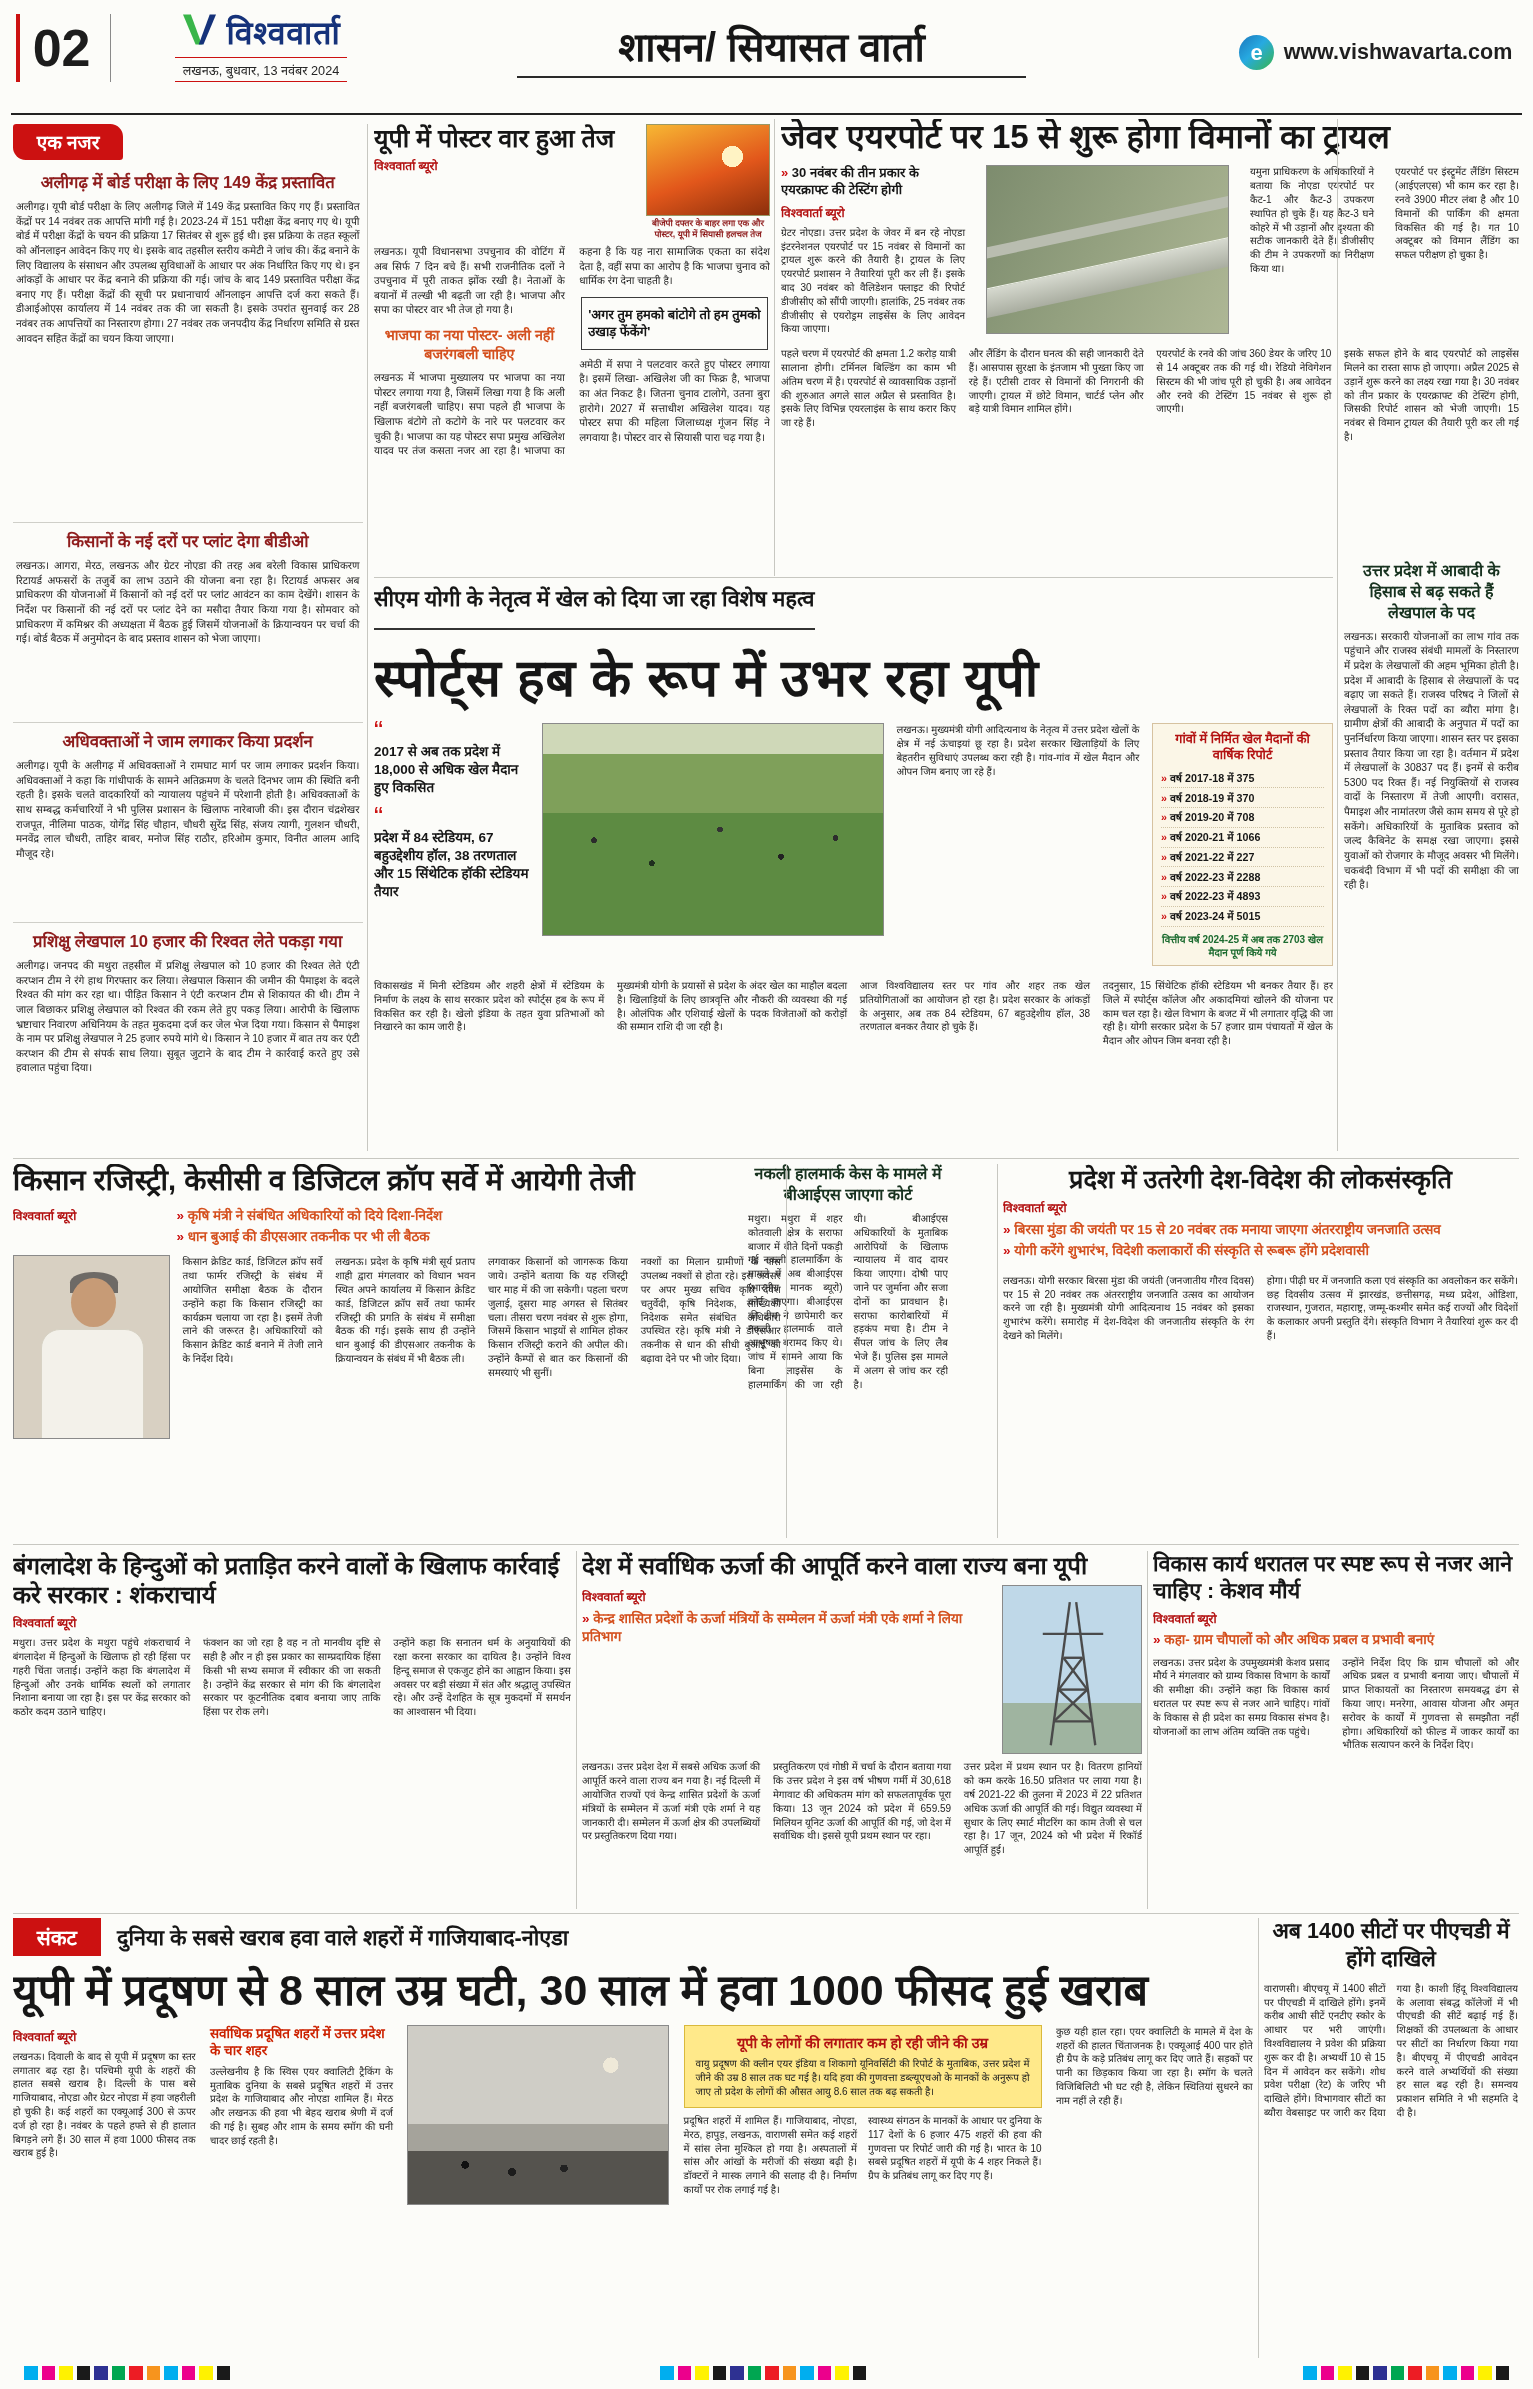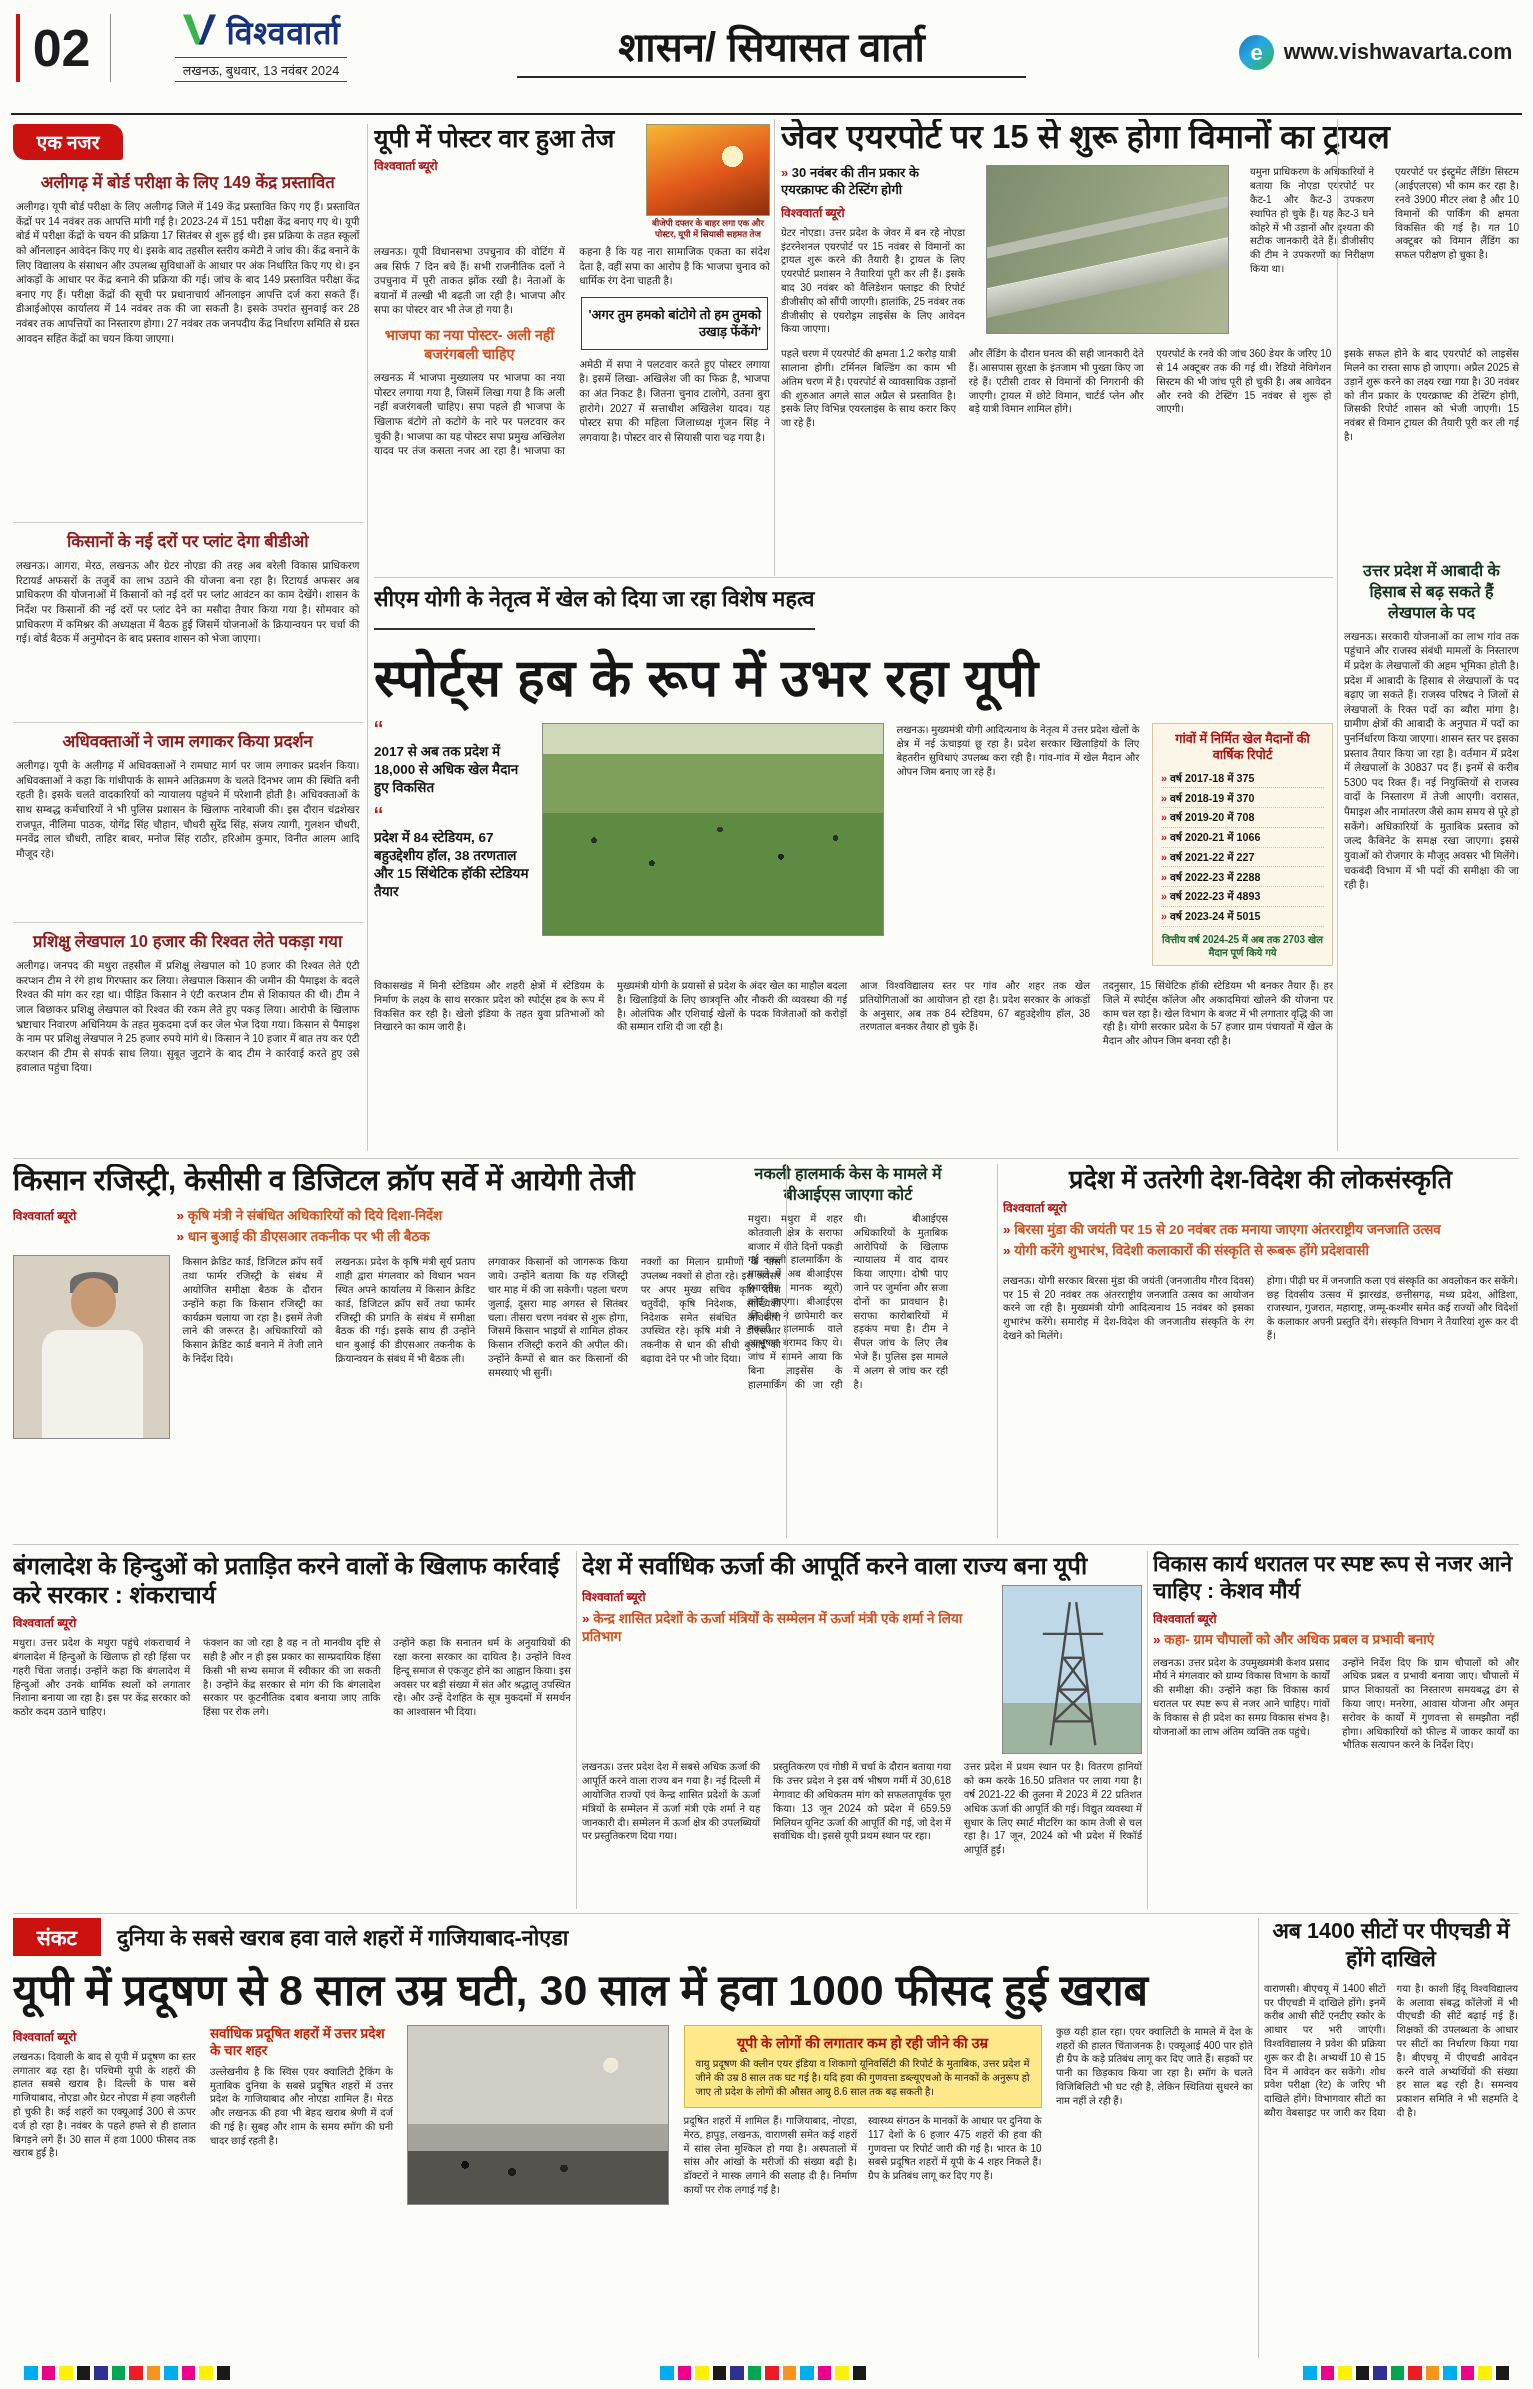--- a/index.html
+++ b/index.html
@@ -44,21 +44,21 @@
 .poster{position:absolute;left:374px;top:124px;width:396px;height:451px;overflow:hidden}
 .poster-title{font-size:25px;font-weight:bold;line-height:1.18;flex:1}
 .poster-headrow{display:flex;gap:9.5px;align-items:flex-start}
 .poster-imgwrap{width:124px}
 .poster-img{width:124px;height:92px;border:0.8px solid #996;background:
   radial-gradient(circle 17.5px at 70% 35%,#fff3c4 60%,transparent 61%),
   linear-gradient(160deg,#f7b733 0%,#e2571b 55%,#8c2f0b 100%)}
 .poster-caption{font-size:8.7px;color:#8f1d1d;font-weight:bold;text-align:center;line-height:1.25;margin-top:2.4px}
 .poster-cols{column-count:2;column-gap:14.3px;margin-top:4.8px}
 .poster-sub{font-size:14.3px;font-weight:bold;color:#d4501e;text-align:center;margin:8px 3.2px;line-height:1.3;break-inside:avoid}
-.poster-quote{border:1.6px solid #3c3c3c;padding:8px 6.4px;font-size:13px;font-weight:bold;text-align:right;
+.poster-quote{border:1.6px solid #3c3c3c;padding:8px 6.4px;font-size:13px;font-weight:bold;text-align:left;
   margin:8px 1.6px;line-height:1.35;break-inside:avoid}
 
 
 .jewar{position:absolute;left:781px;top:119px;width:738px;height:437px;overflow:hidden}
 .jewar-title{font-size:33px;font-weight:800;line-height:1.12;margin-bottom:9.5px}
 .jewar-row{display:flex;gap:21px}
 .jewar-left{width:184px}
 .jewar-note{font-size:13px;font-weight:bold;line-height:1.3;margin-bottom:4.8px}
 .airport{width:243px;height:169px;border:0.8px solid #8a8a8a;position:relative;overflow:hidden;flex:0 0 auto;
   background:linear-gradient(115deg,#7d8c6e 0%,#93a07f 45%,#aeb795 100%)}
@@ -196,21 +196,21 @@
   </div>
 
   <div class="poster">
     <div class="poster-headrow">
       <div style="flex:1">
         <div class="poster-title">यूपी में पोस्टर वार हुआ तेज</div>
         <div class="byline">विश्ववार्ता ब्यूरो</div>
       </div>
       <div class="poster-imgwrap">
         <div class="poster-img"></div>
-        <div class="poster-caption">बीजेपी दफ्तर के बाहर लगा एक और पोस्टर, यूपी में सियासी सहमत तेज</div>
+        <div class="poster-caption">बीजेपी दफ्तर के बाहर लगा एक और पोस्टर, यूपी में सियासी हलचल तेज</div>
       </div>
     </div>
     <div class="poster-cols">
       <p class="body">लखनऊ। यूपी विधानसभा उपचुनाव की वोटिंग में अब सिर्फ 7 दिन बचे हैं। सभी राजनीतिक दलों ने उपचुनाव में पूरी ताकत झोंक रखी है। नेताओं के बयानों में तल्खी भी बढ़ती जा रही है। भाजपा और सपा का पोस्टर वार भी तेज हो गया है।</p>
       <p class="poster-sub">भाजपा का नया पोस्टर- अली नहीं बजरंगबली चाहिए</p>
       <p class="body">लखनऊ में भाजपा मुख्यालय पर भाजपा का नया पोस्टर लगाया गया है, जिसमें लिखा गया है कि अली नहीं बजरंगबली चाहिए। सपा पहले ही भाजपा के खिलाफ बंटोगे तो कटोगे के नारे पर पलटवार कर चुकी है। भाजपा का यह पोस्टर सपा प्रमुख अखिलेश यादव पर तंज कसता नजर आ रहा है। भाजपा का कहना है कि यह नारा सामाजिक एकता का संदेश देता है, वहीं सपा का आरोप है कि भाजपा चुनाव को धार्मिक रंग देना चाहती है।</p>
       <p class="poster-quote">'अगर तुम हमको बांटोगे तो हम तुमको उखाड़ फेंकेंगे'</p>
       <p class="body">अमेठी में सपा ने पलटवार करते हुए पोस्टर लगाया है। इसमें लिखा- अखिलेश जी का फिक्र है, भाजपा का अंत निकट है। जितना चुनाव टालोगे, उतना बुरा हारोगे। 2027 में सत्ताधीश अखिलेश यादव। यह पोस्टर सपा की महिला जिलाध्यक्ष गूंजन सिंह ने लगवाया है। पोस्टर वार से सियासी पारा चढ़ गया है।</p>
     </div>
   </div>

